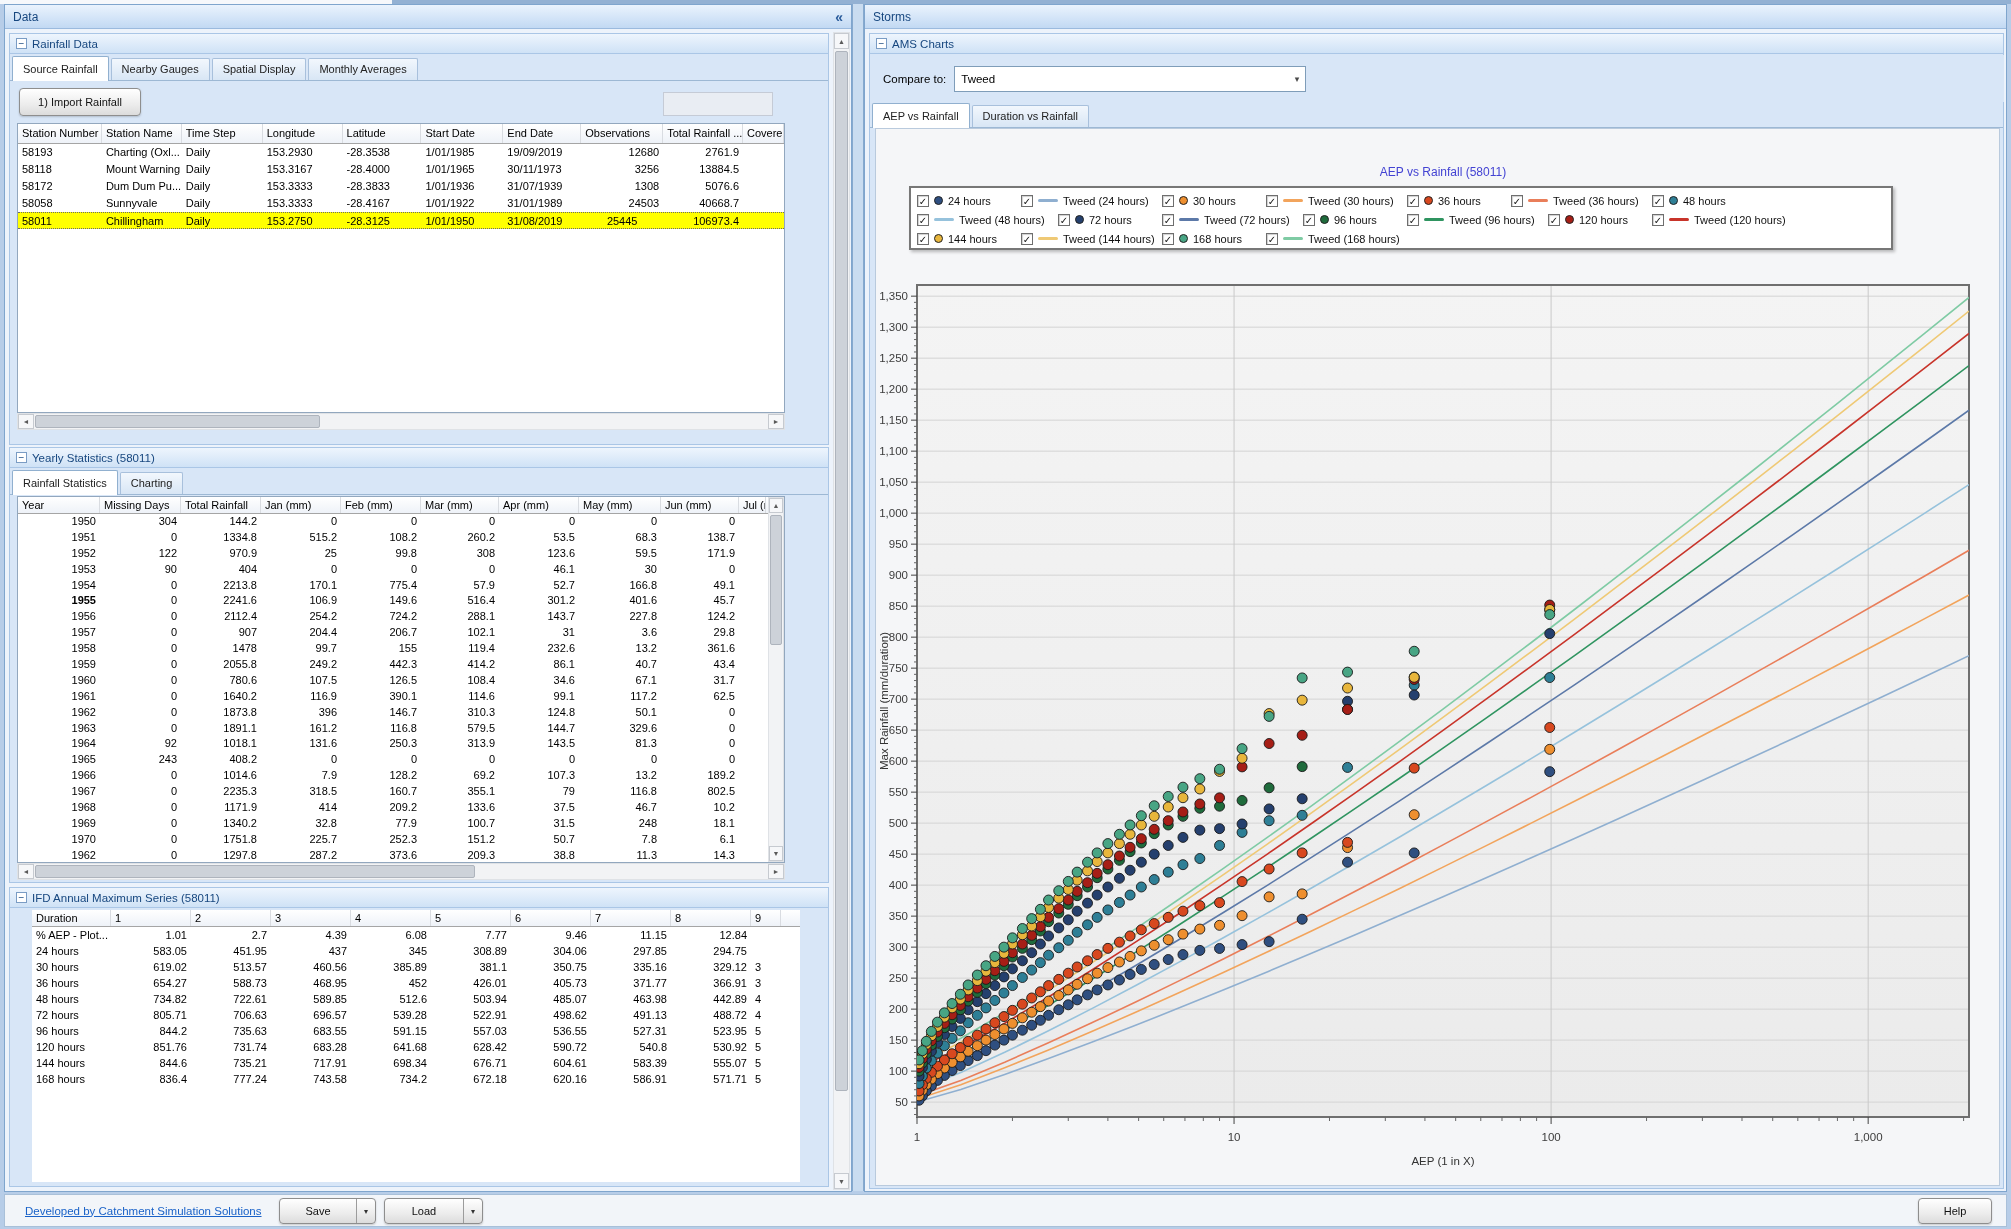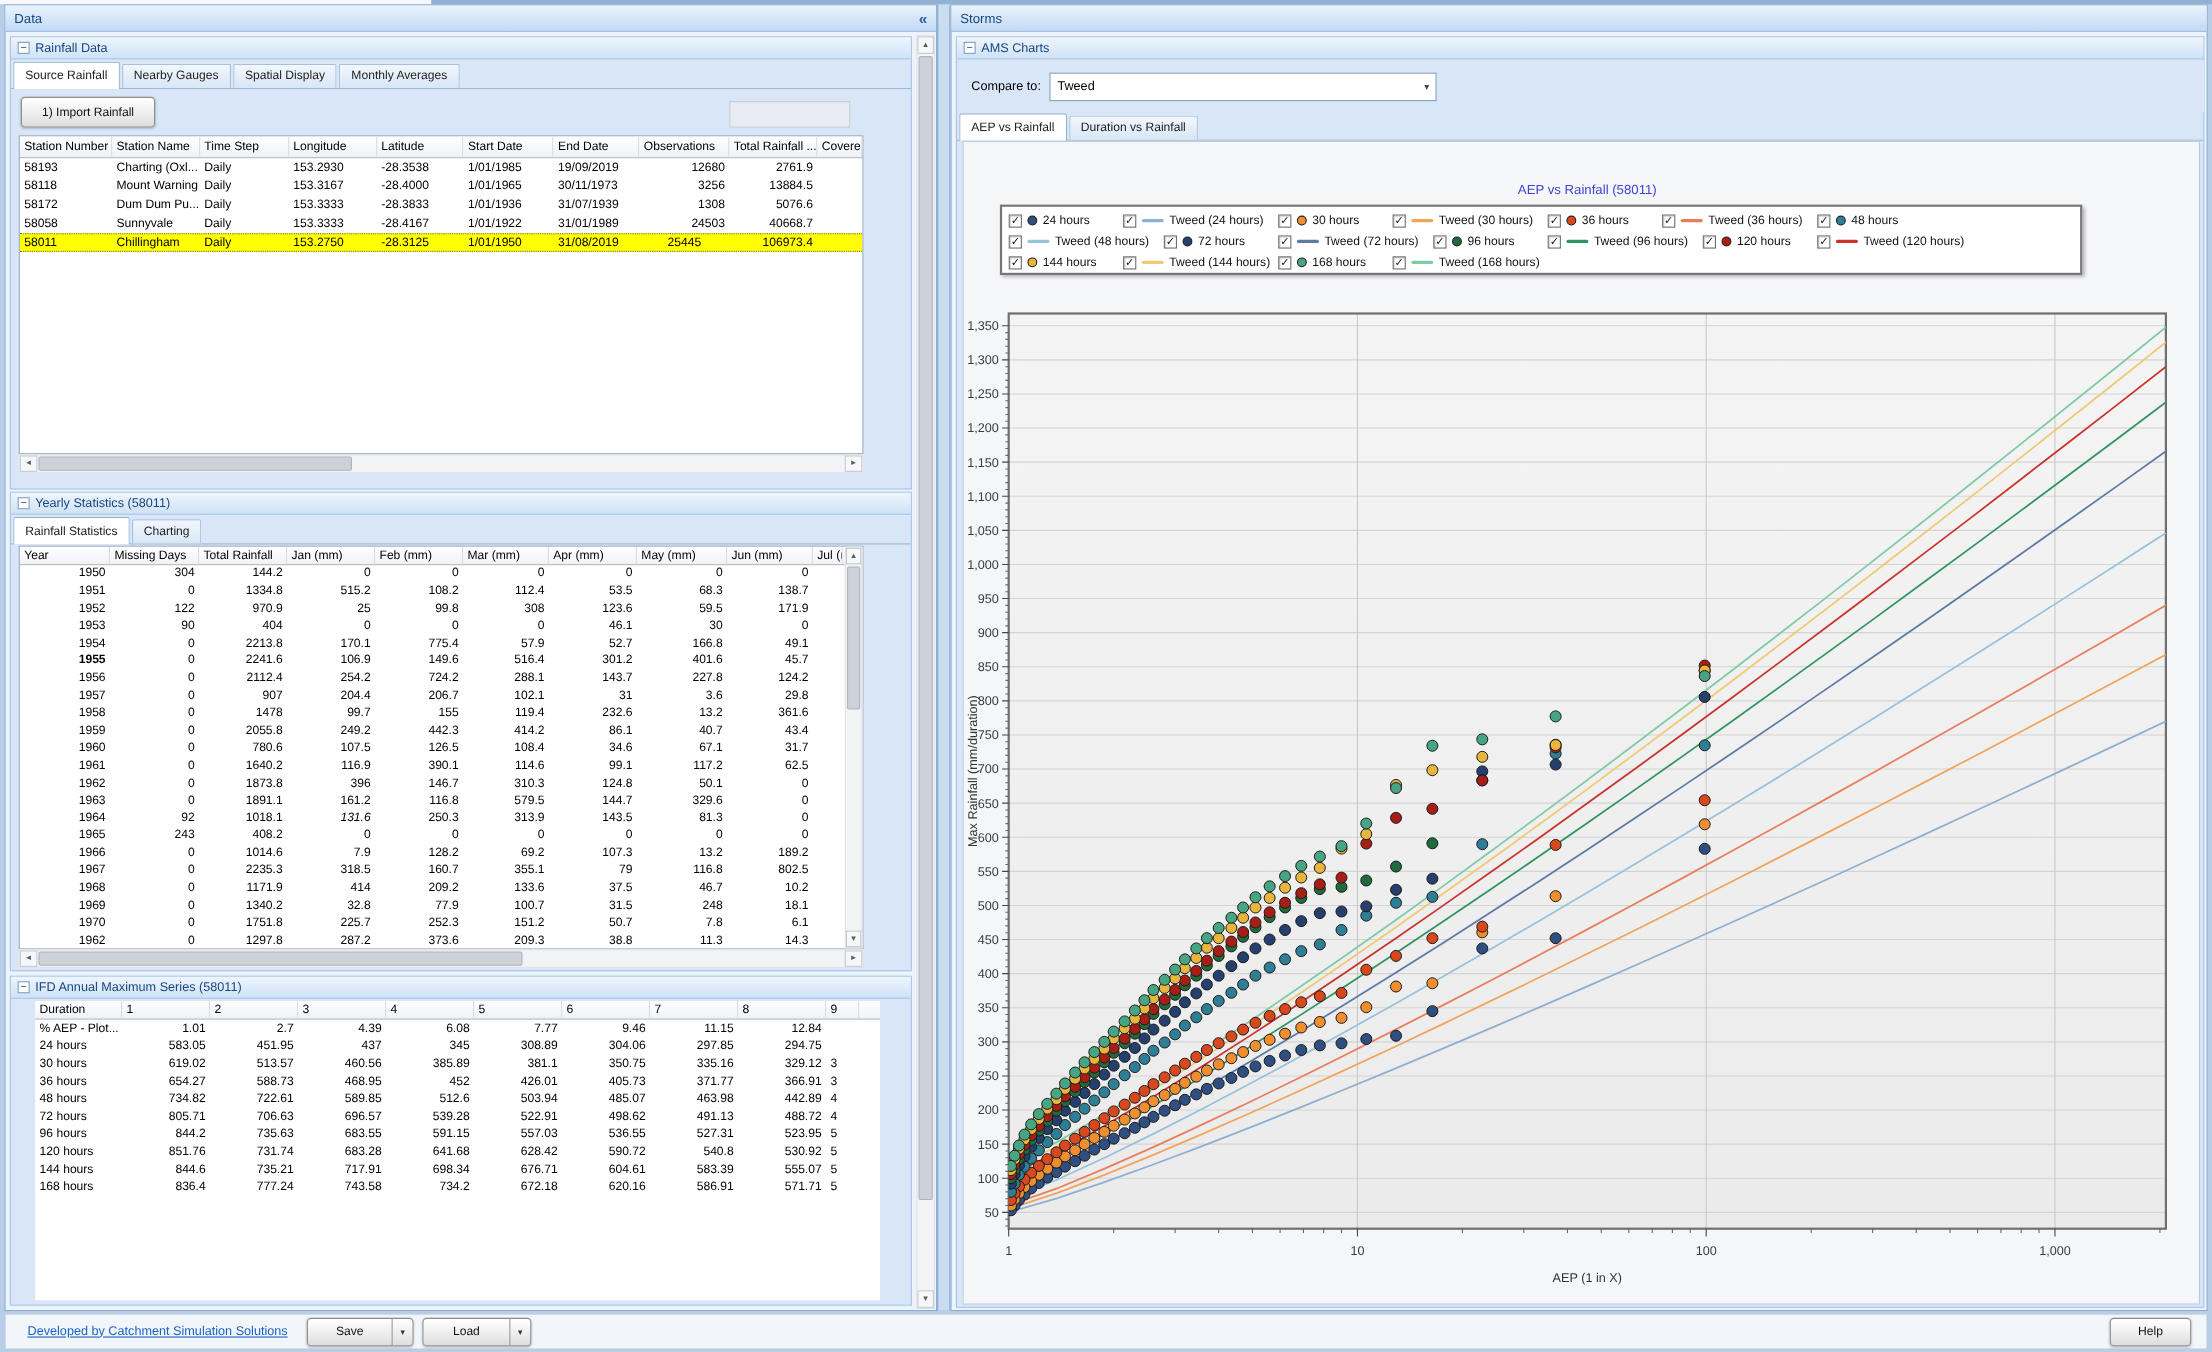--- a/index.html
+++ b/index.html
@@ -218,21 +218,21 @@
           <div class="g-c ra" style="width: 82px; line-height: 15.9px;">0</div>
           <div class="g-c ra" style="width: 78px; line-height: 15.9px;">0</div>
           <div class="g-c" style="width: 27px; line-height: 15.9px;"></div>
         </div>
         <div class="g-row" style="height: 15.9px;">
           <div class="g-c ra" style="width: 82px; line-height: 15.9px;">1951</div>
           <div class="g-c ra" style="width: 81px; line-height: 15.9px;">0</div>
           <div class="g-c ra" style="width: 80px; line-height: 15.9px;">1334.8</div>
           <div class="g-c ra" style="width: 80px; line-height: 15.9px;">515.2</div>
           <div class="g-c ra" style="width: 80px; line-height: 15.9px;">108.2</div>
-          <div class="g-c ra" style="width: 78px; line-height: 15.9px;">112.4</div>
+          <div class="g-c ra" style="width: 78px; line-height: 15.9px;">260.2</div>
           <div class="g-c ra" style="width: 80px; line-height: 15.9px;">53.5</div>
           <div class="g-c ra" style="width: 82px; line-height: 15.9px;">68.3</div>
           <div class="g-c ra" style="width: 78px; line-height: 15.9px;">138.7</div>
           <div class="g-c" style="width: 27px; line-height: 15.9px;"></div>
         </div>
         <div class="g-row" style="height: 15.9px;">
           <div class="g-c ra" style="width: 82px; line-height: 15.9px;">1952</div>
           <div class="g-c ra" style="width: 81px; line-height: 15.9px;">122</div>
           <div class="g-c ra" style="width: 80px; line-height: 15.9px;">970.9</div>
           <div class="g-c ra" style="width: 80px; line-height: 15.9px;">25</div>
@@ -372,21 +372,21 @@
           <div class="g-c ra" style="width: 78px; line-height: 15.9px;">579.5</div>
           <div class="g-c ra" style="width: 80px; line-height: 15.9px;">144.7</div>
           <div class="g-c ra" style="width: 82px; line-height: 15.9px;">329.6</div>
           <div class="g-c ra" style="width: 78px; line-height: 15.9px;">0</div>
           <div class="g-c" style="width: 27px; line-height: 15.9px;"></div>
         </div>
         <div class="g-row" style="height: 15.9px;">
           <div class="g-c ra" style="width: 82px; line-height: 15.9px;">1964</div>
           <div class="g-c ra" style="width: 81px; line-height: 15.9px;">92</div>
           <div class="g-c ra" style="width: 80px; line-height: 15.9px;">1018.1</div>
-          <div class="g-c ra" style="width: 80px; line-height: 15.9px; font-style: italic;">131.6</div>
+          <div class="g-c ra" style="width: 80px; line-height: 15.9px;">131.6</div>
           <div class="g-c ra" style="width: 80px; line-height: 15.9px;">250.3</div>
           <div class="g-c ra" style="width: 78px; line-height: 15.9px;">313.9</div>
           <div class="g-c ra" style="width: 80px; line-height: 15.9px;">143.5</div>
           <div class="g-c ra" style="width: 82px; line-height: 15.9px;">81.3</div>
           <div class="g-c ra" style="width: 78px; line-height: 15.9px;">0</div>
           <div class="g-c" style="width: 27px; line-height: 15.9px;"></div>
         </div>
         <div class="g-row" style="height: 15.9px;">
           <div class="g-c ra" style="width: 82px; line-height: 15.9px;">1965</div>
           <div class="g-c ra" style="width: 81px; line-height: 15.9px;">243</div>

